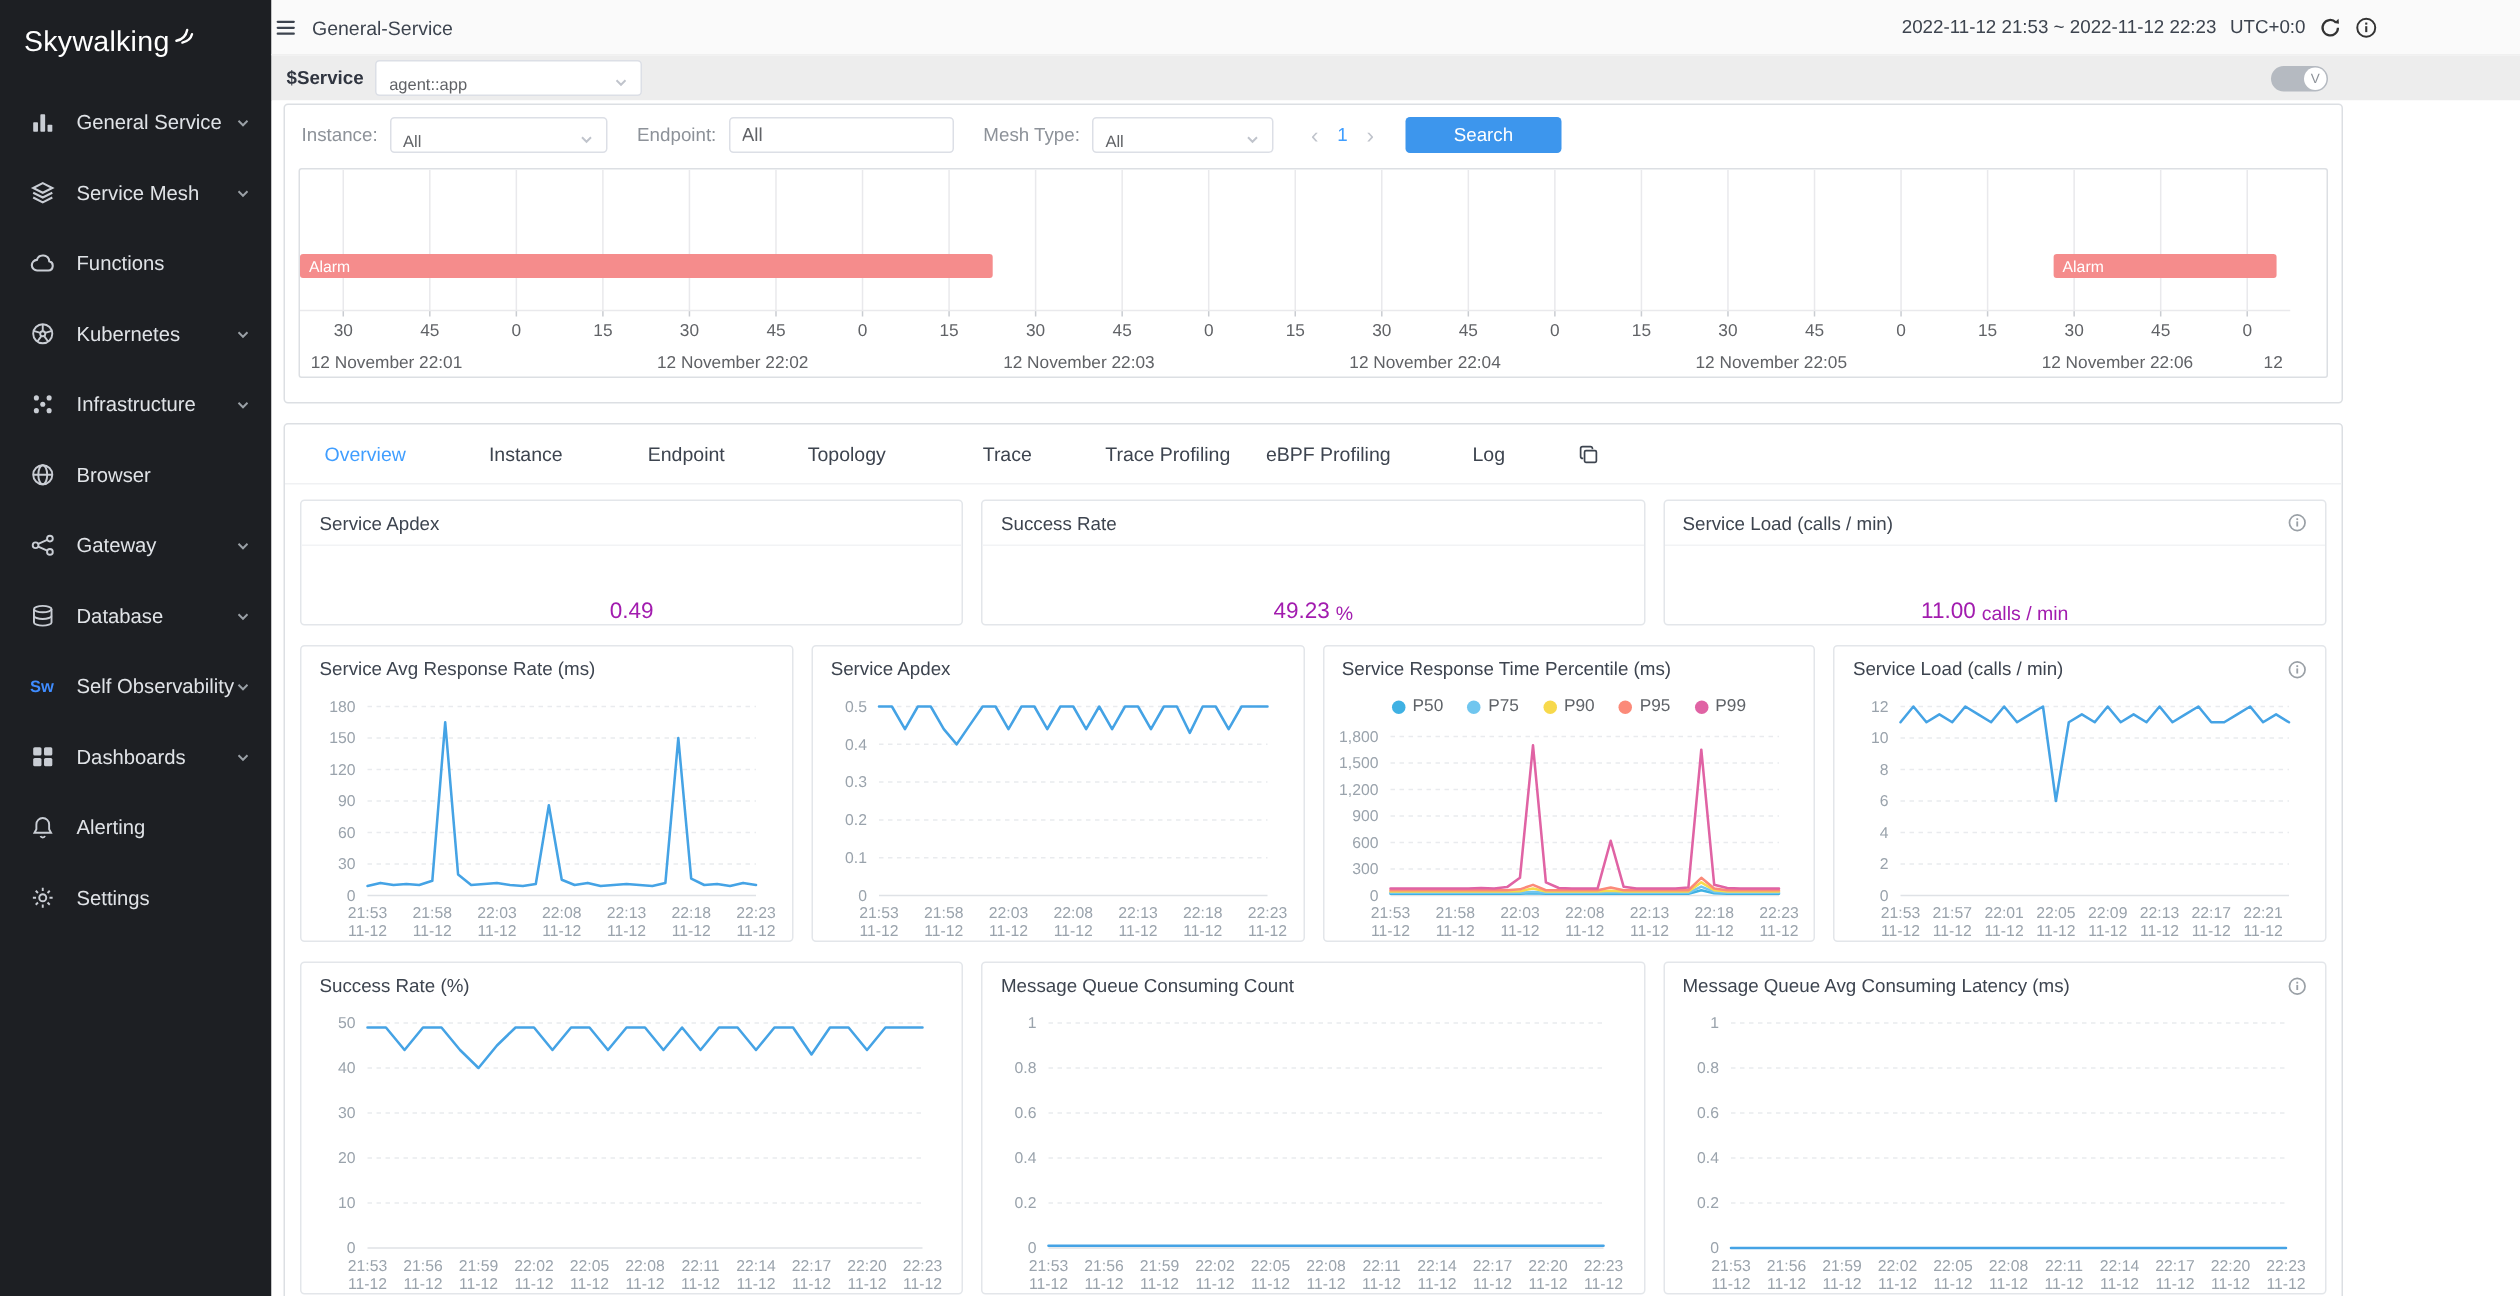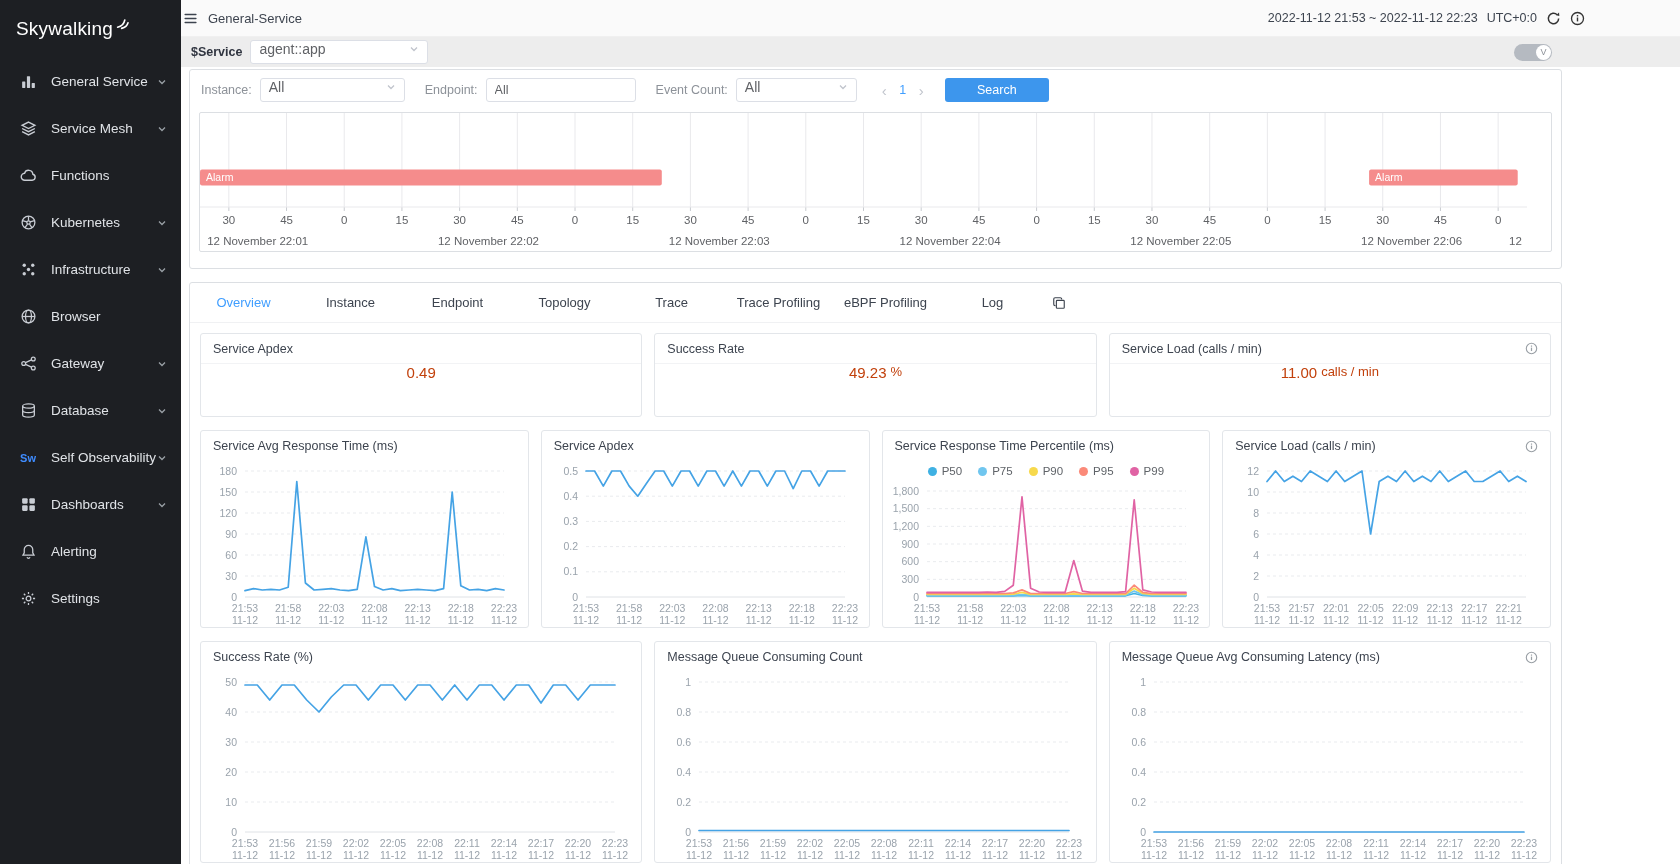--- a/index.html
+++ b/index.html
@@ -25,22 +25,22 @@
   .topbar { height:37px; background:#fafafa; border-bottom:1px solid #f0f0f0;
     display:flex; align-items:center; padding:0 95px 0 2px; }
   .hamb { display:flex; align-items:center; cursor:pointer; margin-right:10px; }
   .page-title { font-size:13px; color:#3d444f; }
   .topbar-right { margin-left:auto; display:flex; align-items:center; gap:9px; font-size:12.5px; color:#3d444f; }
   .tb-ic { display:flex; align-items:center; cursor:pointer; }
 
   .servicebar { height:30px; background:#ededed; display:flex; align-items:center; padding:0 128px 0 10px; }
   .svc-label { font-size:12.5px; color:#303540; margin-right:8px; font-weight:600; }
   .select { height:24px; background:#fff; border:1px solid #dcdfe6; border-radius:3px;
-    display:flex; align-items:flex-start; justify-content:space-between; padding:0 8px;
-    font-size:14px; color:#606266; cursor:pointer; }
+    display:flex; align-items:flex-end; justify-content:space-between; padding:0 8px;
+    font-size:11px; color:#606266; cursor:pointer; }
   .svc-select { width:178px; }
   .sb-right { margin-left:auto; }
   .v-toggle { width:38px; height:17px; border-radius:9px; background:#b5bac1; position:relative; cursor:pointer; }
   .vt-knob { position:absolute; right:1px; top:1px; width:15px; height:15px; border-radius:50%;
     background:#fff; color:#8d9299; font-size:9px; display:flex; align-items:center; justify-content:center; }
 
   .content { flex:1; background:#fff; padding:2px 118px 0 8px; overflow:hidden; }
   .panel { background:#fff; border:1px solid #dcdfe3; border-radius:3px; }
   .panel-events { padding:4px 9px 16px; }
 
@@ -65,22 +65,22 @@
 
   .cards { padding:10px; display:flex; flex-direction:column; gap:13px; }
   .row { display:grid; gap:12px; }
   .row-3 { grid-template-columns:repeat(3,1fr); }
   .row-4 { grid-template-columns:repeat(4,1fr); }
   .card { border:1px solid #e3e6ea; border-radius:3px; background:#fff; overflow:hidden; }
   .card-title { height:30px; display:flex; align-items:center; justify-content:space-between;
     padding:0 12px; font-size:12.5px; color:#3d444f; }
   .stat-card .card-title { border-bottom:1px solid #f2f3f5; }
   .info { display:flex; align-items:center; cursor:pointer; }
-  .stat-value { height:52px; display:flex; align-items:flex-start; justify-content:center; gap:4px;
-    font-size:15px; color:#c2410c; }
+  .stat-value { height:52px; display:flex; align-items:flex-end; justify-content:center; gap:4px;
+    font-size:15px; color:#a21caf; }
   .sv-unit { font-size:13px; }
   .legend { height:20px; display:flex; align-items:center; justify-content:center; gap:16px;
     font-size:11.5px; color:#5f6368; }
   .lg-item { display:flex; align-items:center; gap:5px; cursor:pointer; }
   .lg-dot { width:9px; height:9px; border-radius:50%; display:inline-block; }
   .chart-box { height:166px; }
   .chart-box.with-legend { height:146px; }
   #chart-row-2 .chart-box { height:190px; }
 </style>
 </head>
@@ -309,21 +309,21 @@
           <div class="select w145">
             <span>All</span>
             <span><svg width="10" height="10" viewBox="0 0 10 10">
                   <path d="M2 3.5l3 3 3-3" stroke="#c0c4cc" stroke-width="1.3" fill="none"></path>
                 </svg></span>
           </div>
           <span class="f-gap"></span>
           <span class="f-label">Endpoint:</span>
           <input class="f-input w150" value="All" style="">
           <span class="f-gap"></span>
-          <span class="f-label">Event Count:</span>
+          <span class="f-label">Mesh Type:</span>
           <div class="select w121">
             <span>All</span>
             <span><svg width="10" height="10" viewBox="0 0 10 10">
                   <path d="M2 3.5l3 3 3-3" stroke="#c0c4cc" stroke-width="1.3" fill="none"></path>
                 </svg></span>
           </div>
           <span class="f-gap"></span>
           <span class="pg-arrow">‹</span>
           <span class="pg-num">1</span>
           <span class="pg-arrow">›</span>
@@ -467,21 +467,21 @@
                 </div>
                 <div class="stat-value">
                   <span class="sv-num">11.00</span>
                   <span class="sv-unit">calls / min</span>
                 </div>
               </div>
             </div>
           <div class="row row-4" id="chart-row-1">
               <div class="card chart-card">
                 <div class="card-title">
-                  <span class="ct-text">Service Avg Response Time (ms)</span>
+                  <span class="ct-text">Service Avg Response Rate (ms)</span>
                 </div>
                 <div class="chart-box"><svg width="321" height="166">
                     <line x1="44" y1="136" x2="303" y2="136" stroke="#dfe2e6" stroke-width="1"></line>
                     <text x="36" y="139.5" text-anchor="end" fill="#9aa3ac" font-size="10.5">0</text>
                     <line x1="44" y1="115" x2="303" y2="115" stroke="#e9ebee" stroke-width="1" stroke-dasharray="3 3"></line>
                     <text x="36" y="118.5" text-anchor="end" fill="#9aa3ac" font-size="10.5">30</text>
                     <line x1="44" y1="94.00000000000001" x2="303" y2="94.00000000000001" stroke="#e9ebee" stroke-width="1" stroke-dasharray="3 3"></line>
                     <text x="36" y="97.50000000000001" text-anchor="end" fill="#9aa3ac" font-size="10.5">60</text>
                     <line x1="44" y1="73" x2="303" y2="73" stroke="#e9ebee" stroke-width="1" stroke-dasharray="3 3"></line>
                     <text x="36" y="76.5" text-anchor="end" fill="#9aa3ac" font-size="10.5">90</text>

